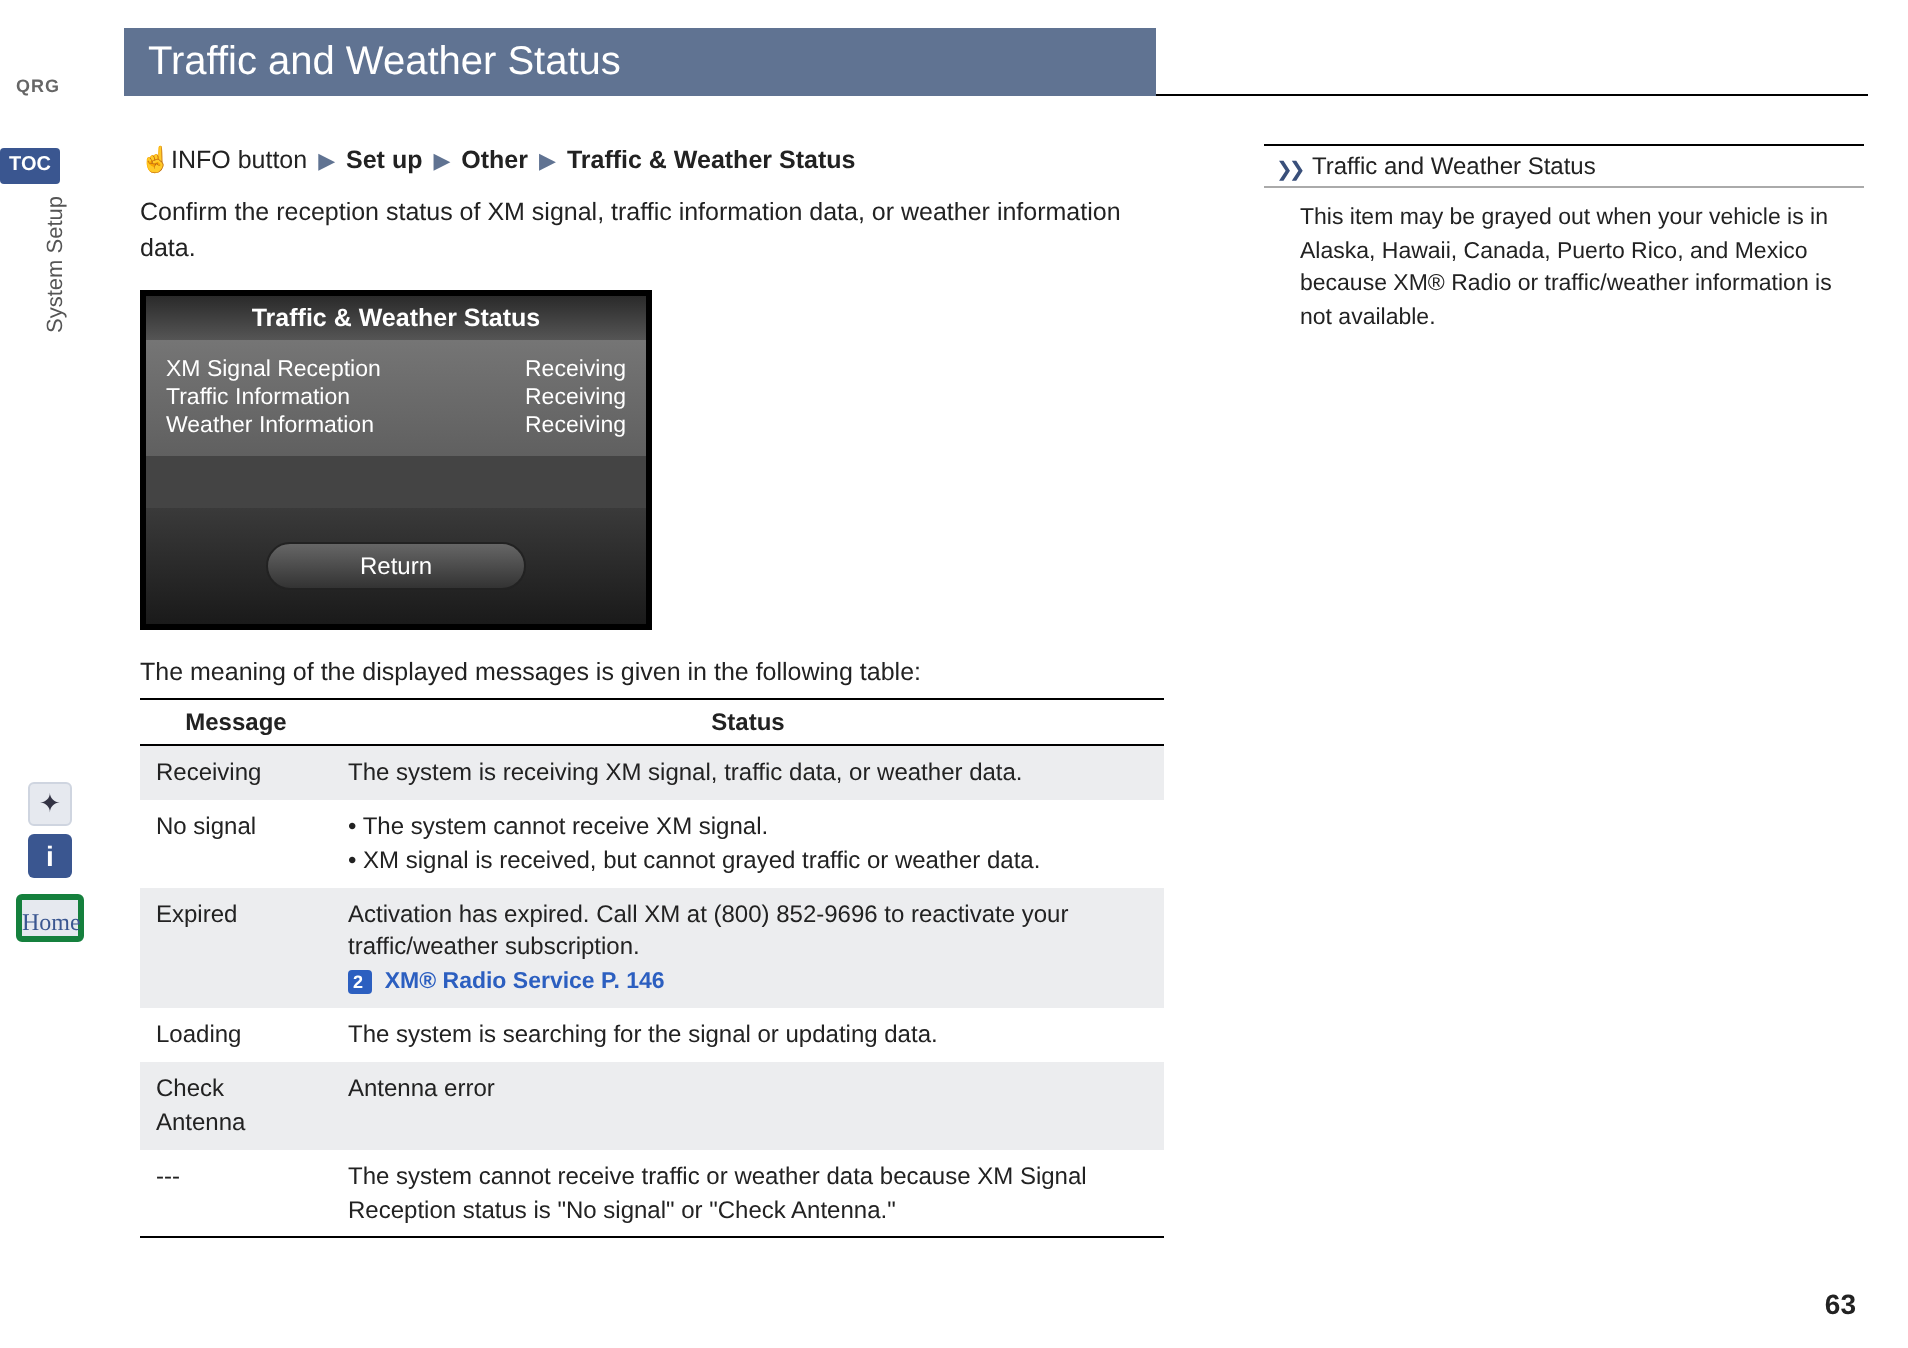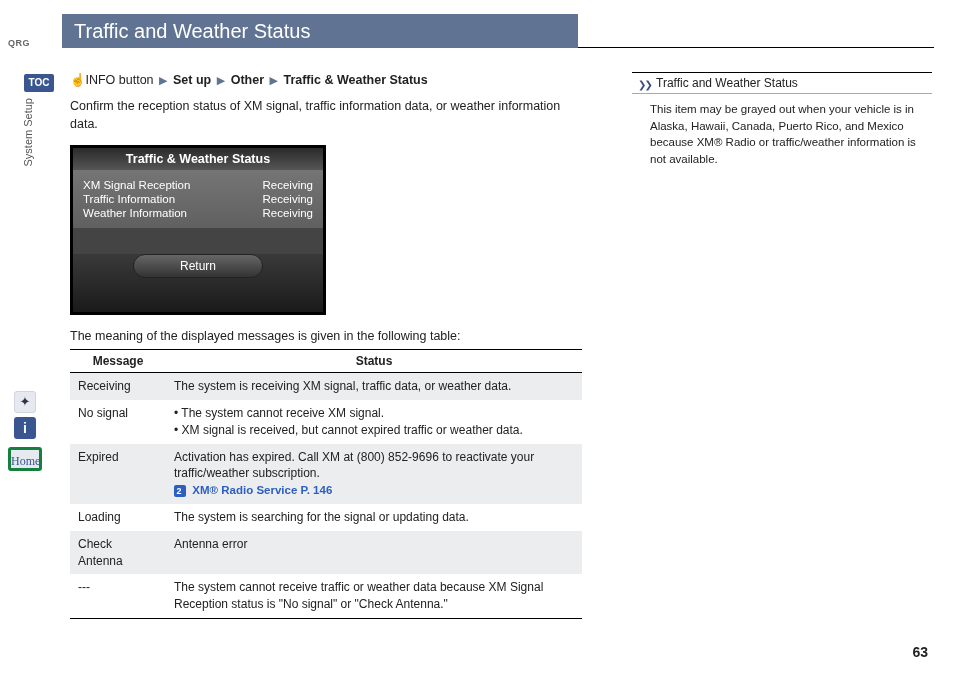--- a/index.html
+++ b/index.html
@@ -23,21 +23,21 @@
   .sidebar .qrg {
     position: absolute;
     top: 38px; left: 8px;
     font-size: 9px;
     font-weight: bold;
     color: #666;
     letter-spacing: 0.5px;
   }
   .sidebar .toc {
     position: absolute;
-    top: 74px; left: 24px;
+    top: 74px; left: 0;
     width: 30px; height: 18px;
     background: #3a5690;
     color: #fff;
     font-size: 10px;
     font-weight: bold;
     text-align: center;
     line-height: 18px;
     border-radius: 2px;
   }
   .sidebar .vlabel {
@@ -159,21 +159,21 @@
     padding: 8px 10px;
     color: #fff;
     font-size: 11.5px;
   }
   .screen .sc-body div { display: flex; justify-content: space-between; padding: 1px 0; gap: 48px;}
   .screen .sc-btn-area {
     position: absolute;
     bottom: 0; left:0; right:0;
     background: linear-gradient(#3a3a3a,#1a1a1a);
     height: 58px;
-    display:flex; justify-content:center;
+    display:flex; align-items:center; justify-content:center;
   }
   .screen .sc-btn {
     width: 130px; height: 24px;
     background: linear-gradient(#666,#333);
     border: 1px solid #222;
     border-radius: 12px;
     color:#fff; font-size:12px;
     display:flex; align-items:center; justify-content:center;
   }
   .table-intro { font-size: 12.5px; margin-bottom: 6px; }
@@ -306,21 +306,21 @@
       <th>Status</th>
     </tr>
     <tr class="shade">
       <td class="col1">Receiving</td>
       <td>The system is receiving XM signal, traffic data, or weather data.</td>
     </tr>
     <tr>
       <td class="col1">No signal</td>
       <td>
         <div class="bullet">The system cannot receive XM signal.</div>
-        <div class="bullet">XM signal is received, but cannot expired traffic or weather data.</div>
+        <div class="bullet">XM signal is received, but cannot grayed traffic or weather data.</div>
       </td>
     </tr>
     <tr class="shade">
       <td class="col1">Expired</td>
       <td>
         <span>Activation has expired. Call XM at (800) 852-9696 to reactivate your traffic/weather subscription.</span><br>
         <span class="linkicn"></span>
         <span class="xref">
           <span>XM® Radio Service</span>
           <span class="pg">P. 146</span>

